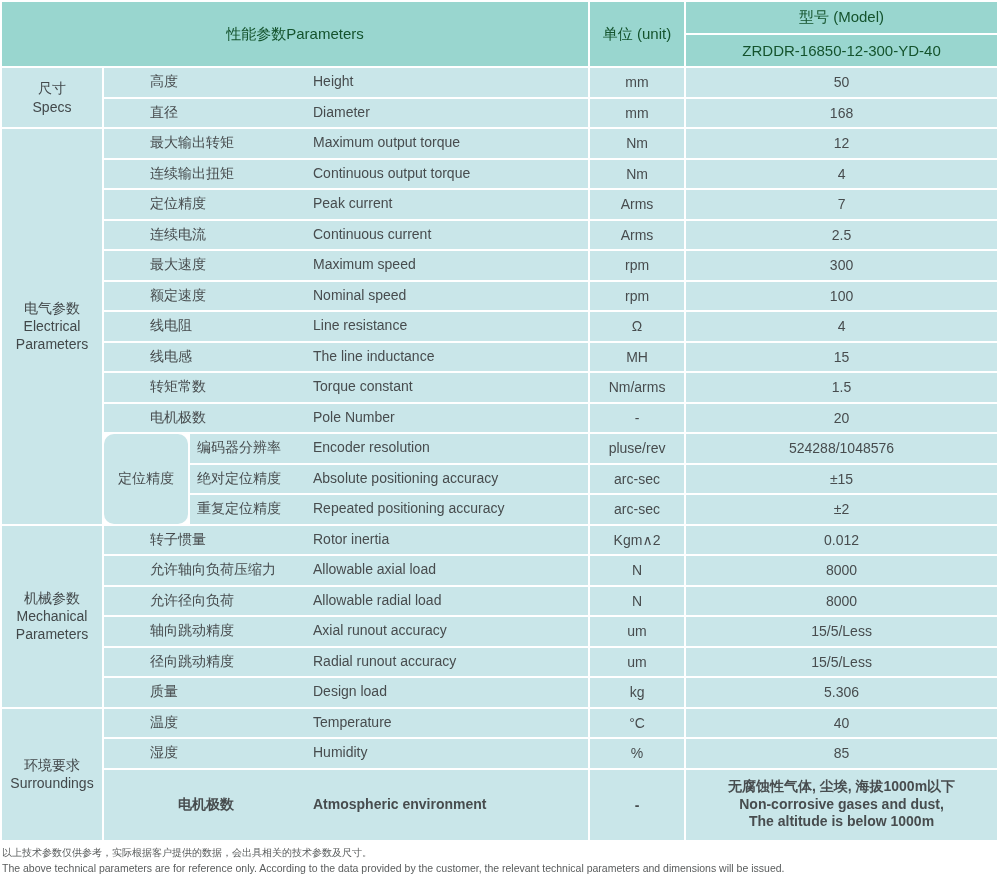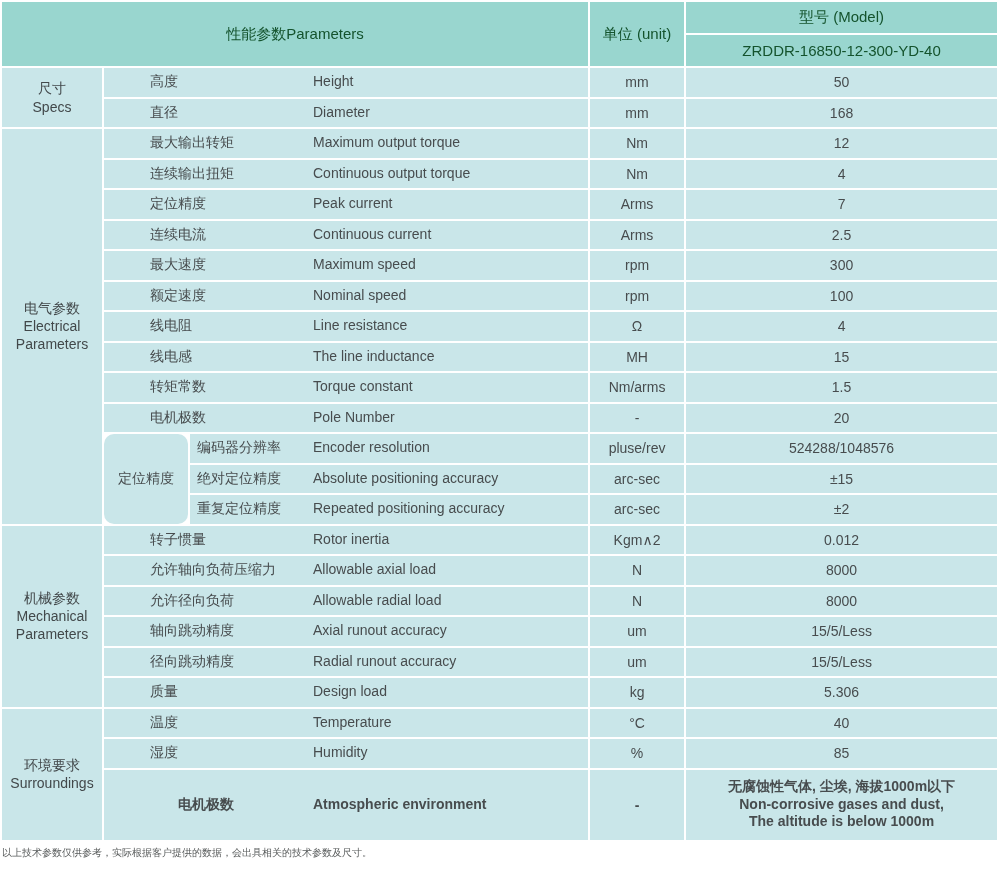--- a/index.html
+++ b/index.html
@@ -219,13 +219,14 @@
       <div>无腐蚀性气体, 尘埃, 海拔1000m以下</div>
       <div>Non-corrosive gases and dust,</div>
       <div>The altitude is below 1000m</div>
     </td>
   </tr>
 </tbody>
   </table>
 
 <div class="notes">
   <div class="note-cn">以上技术参数仅供参考，实际根据客户提供的数据，会出具相关的技术参数及尺寸。</div>
+  <div class="note-en">The above technical parameters are for reference only. According to the data provided by the customer, the relevant technical parameters and dimensions will be issued.</div>
 </div>
 
 </body></html>

